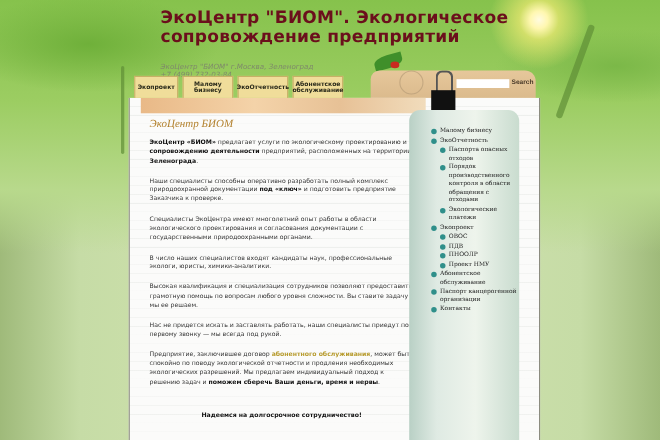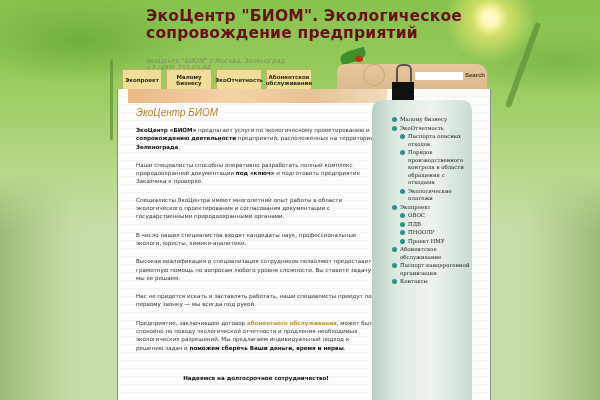--- a/index.html
+++ b/index.html
@@ -57,21 +57,21 @@
     position:absolute; left:128px; top:89px; width:259px; height:14px;
     background:linear-gradient(90deg,#e9b987,#f4d3a9 40%,#e7c196 70%,#f1dcbc);
   }
   .page {
     position:absolute; left:117px; top:89px; width:372px; height:311px;
     background:#fbfbfa; border-left:1px solid #8c8c80; border-right:1px solid #8c8c80;
     background-image: repeating-linear-gradient(180deg, rgba(0,0,0,0) 0, rgba(0,0,0,0) 7px, rgba(200,205,200,0.25) 8px);
   }
   .content { position:absolute; left:18px; top:18px; width:240px; }
   .content h1 {
-    margin:0 0 8px 0; font-family:Liberation Sans, sans-serif; font-style:italic; font-weight:normal;
+    margin:0 0 8px 0; font-family:Liberation Serif, serif; font-style:italic; font-weight:normal;
     font-size:10px; color:#b3822f;
   }
   .content p { margin:0 0 10px 0; font-size:5.6px; line-height:8.3px; color:#333; }
   .content b { color:#111; }
   .content .hl { color:#b69a2b; font-weight:bold; }
   .content .center { text-align:center; margin-top:22px; font-weight:bold; color:#111; }
   .sidebar {
     position:absolute; left:372px; top:100px; width:100px; height:300px;
     background:linear-gradient(90deg,#b9d0c5 0%,#dfeae3 25%,#eef4ec 60%,#c9dccf 100%);
     border-radius:10px 10px 0 0;

